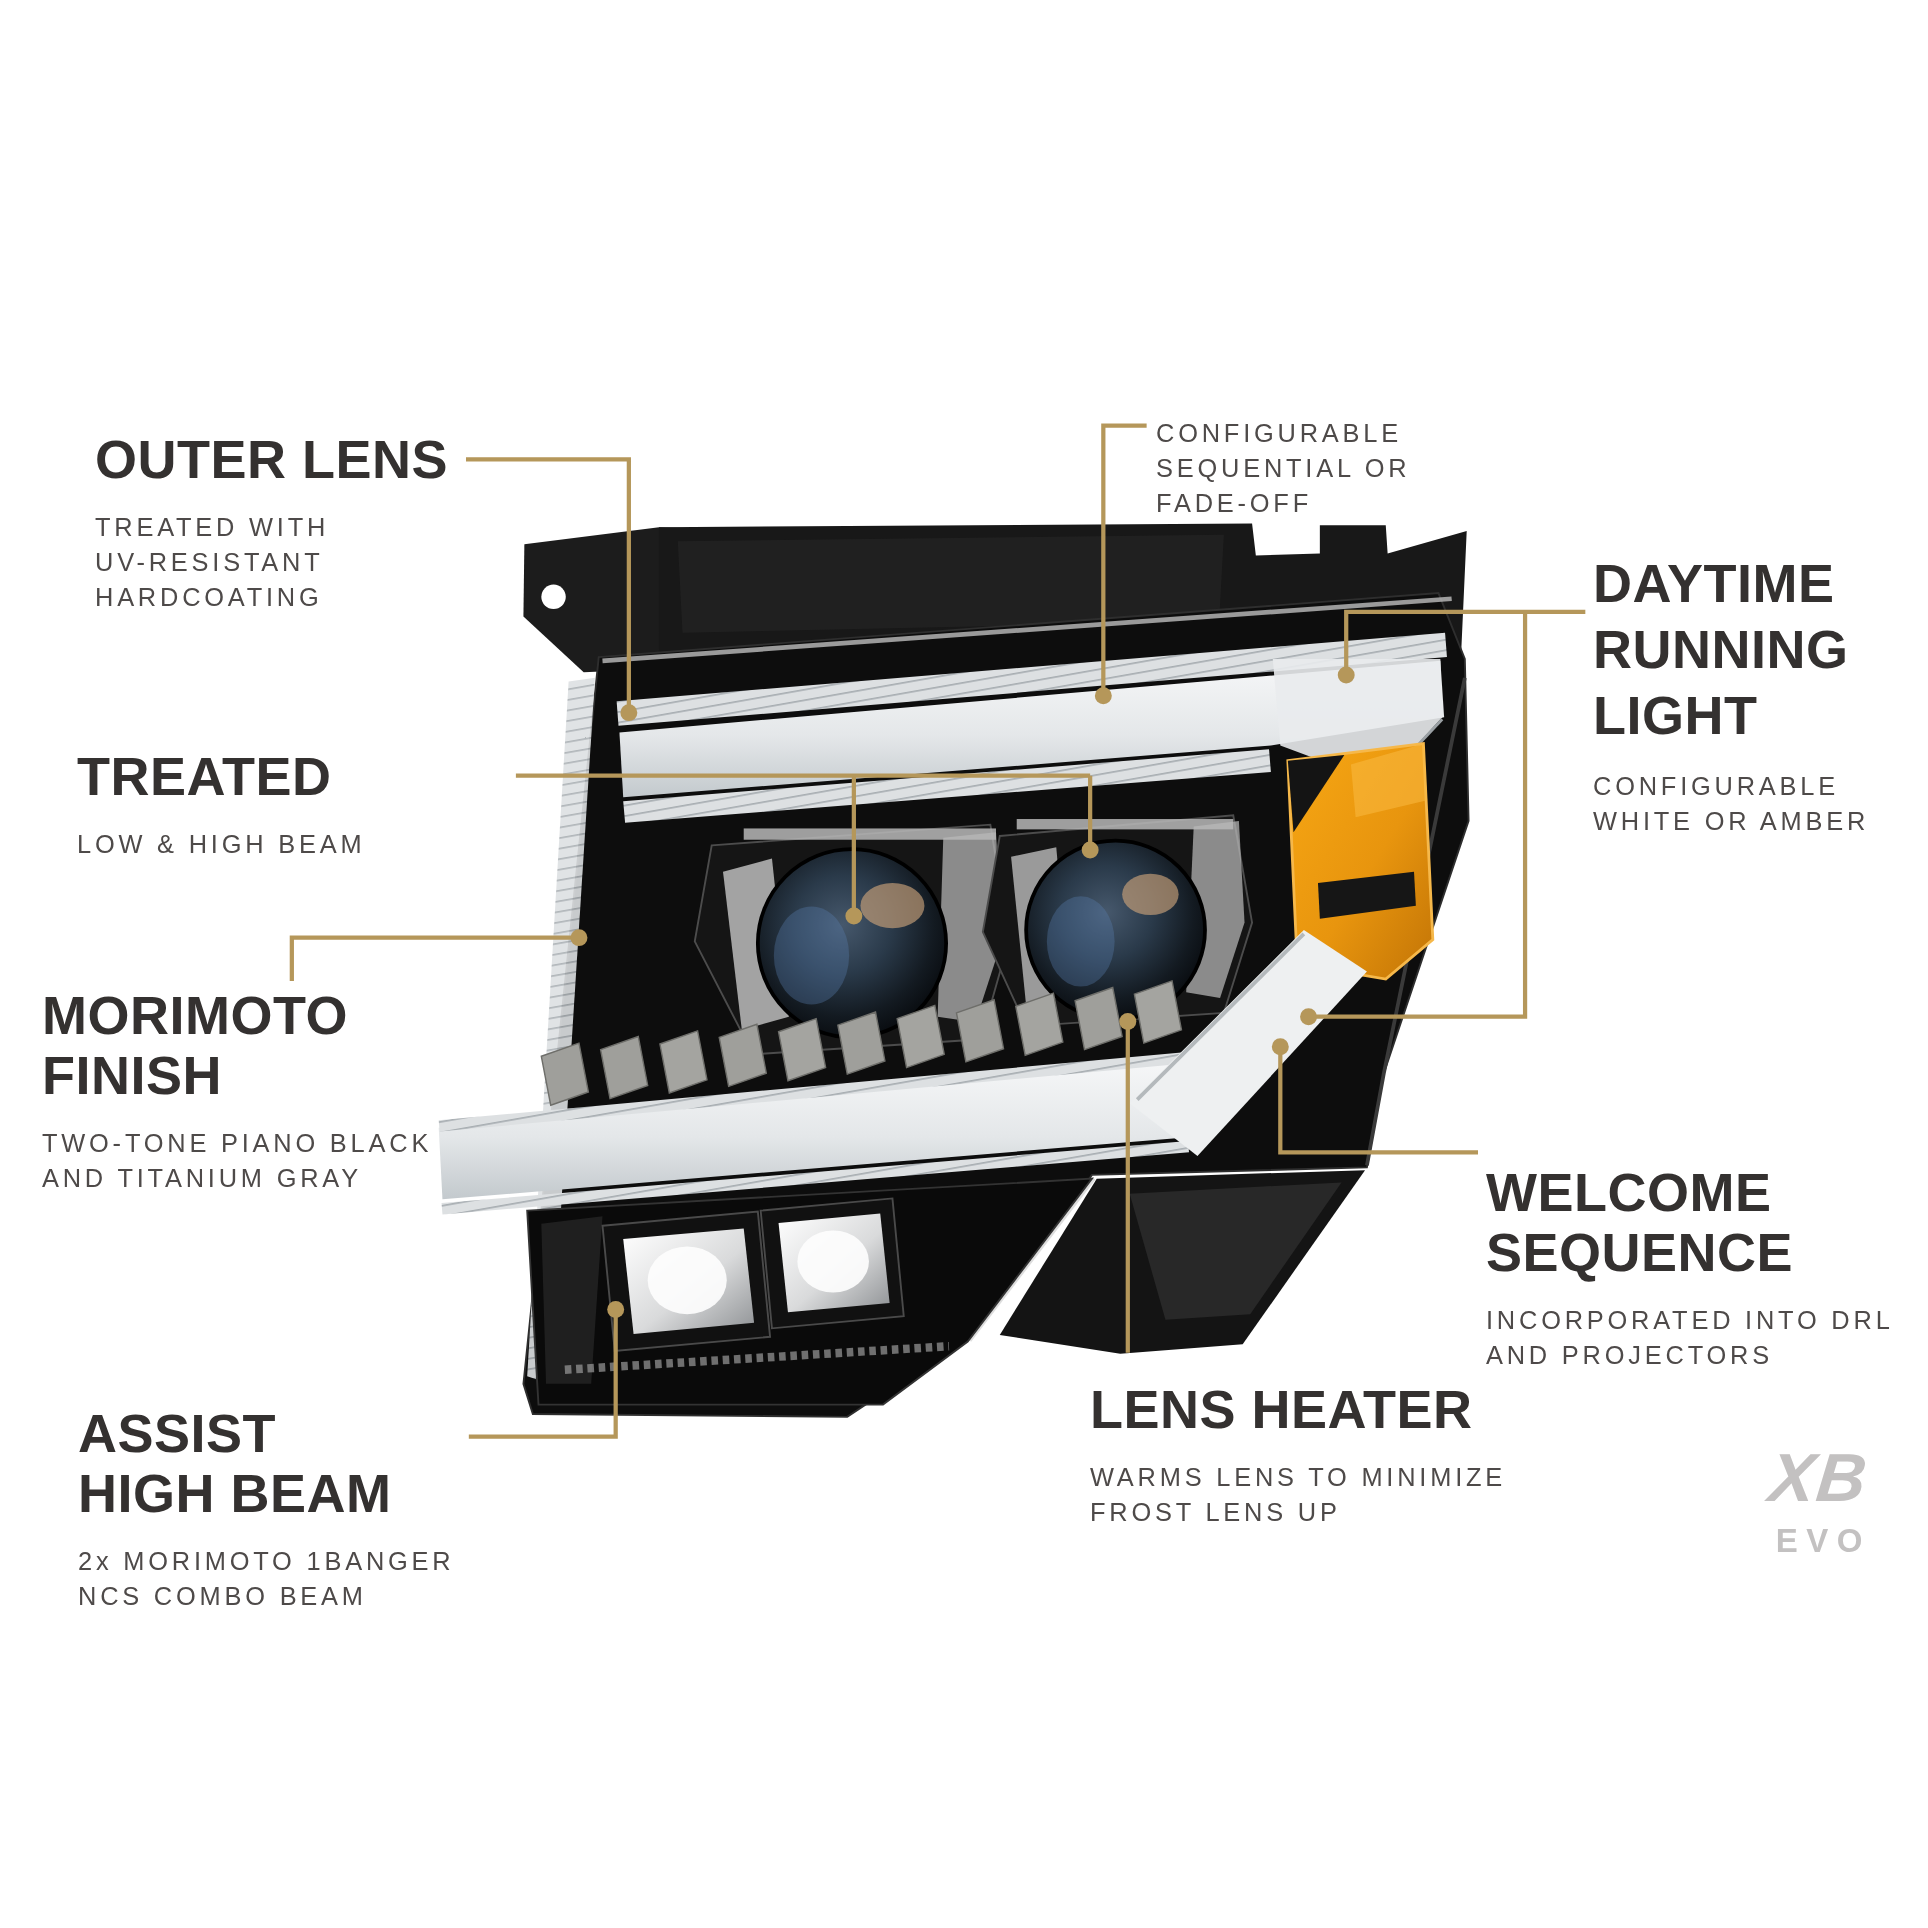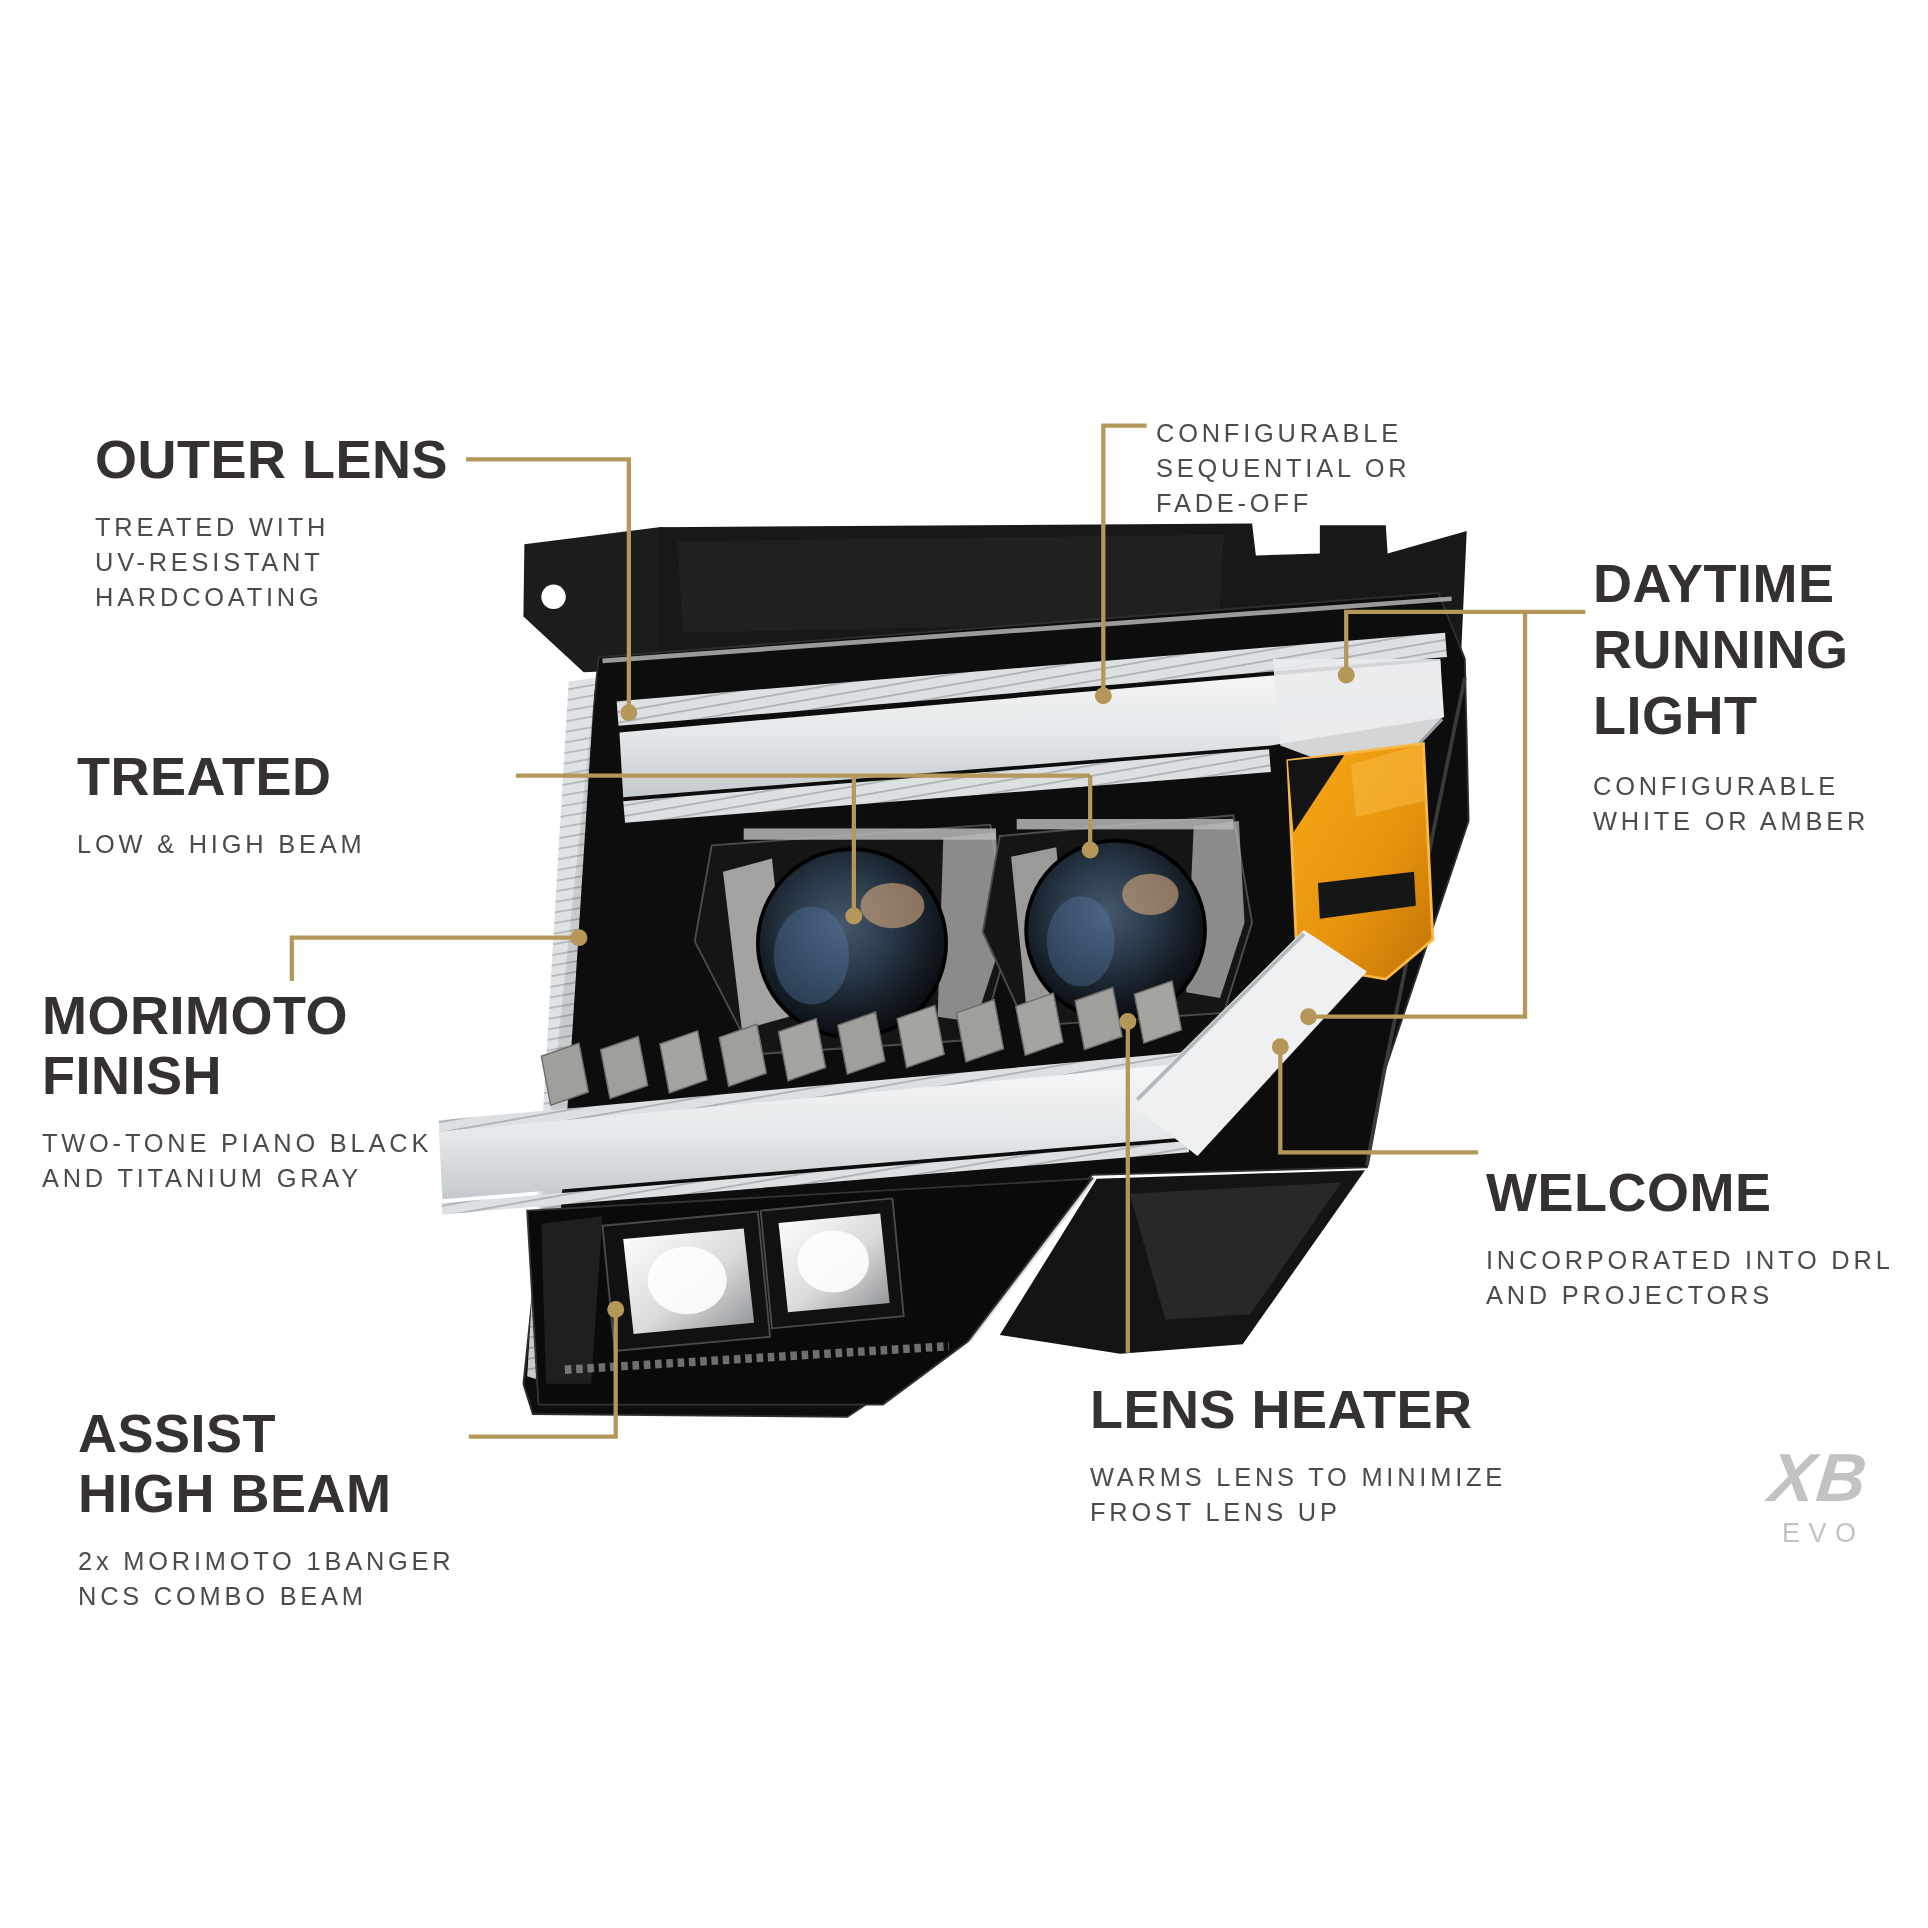--- a/index.html
+++ b/index.html
@@ -12,22 +12,22 @@
                   color:#343130;white-space:nowrap;}
   .callout .title span{display:block;}
   .callout.lh70 .title{line-height:66px;}
   .callout .sub{margin-top:21px;font-weight:400;font-size:25.4px;line-height:35px;
                 letter-spacing:3.8px;color:#4e4a49;white-space:nowrap;}
   .callout .sub span{display:block;}
   .logo{position:absolute;left:1753px;top:1444px;width:132px;text-align:center;
         color:#c3c1c1;}
   .logo .l1{font-weight:700;font-style:italic;font-size:68px;line-height:66px;
             letter-spacing:1.9px;transform:skewX(-6deg);}
-  .logo .l2{font-weight:400;font-size:27px;line-height:34px;letter-spacing:8.5px;
-            margin-top:6px;padding-left:8.5px;}
+  .logo .l2{font-weight:700;font-size:33px;line-height:34px;letter-spacing:8.5px;
+            margin-top:14px;padding-left:8.5px;}
 </style>
 </head>
 <body>
 
 <div class="stage">
 
 <svg width="1928" height="1928" viewBox="0 0 2048 2048">
   <defs>
     <pattern id="hatch" width="11" height="12" patternUnits="userSpaceOnUse" patternTransform="rotate(80)">
       <rect width="11" height="12" fill="#dde0e2"></rect>
@@ -220,20 +220,21 @@
   </div>
   <div class="sub">
     <span>TWO-TONE PIANO BLACK</span>
     <span>AND TITANIUM GRAY</span>
   </div>
 </div>
 
 <div class="callout" style="left:1486px;top:1162px;">
   <div class="title">
     <span>WELCOME</span>
+    <span>SEQUENCE</span>
   </div>
   <div class="sub">
     <span>INCORPORATED INTO DRL</span>
     <span>AND PROJECTORS</span>
   </div>
 </div>
 
 <div class="callout" style="left:1090px;top:1379px;">
   <div class="title">
     <span>LENS HEATER</span>

